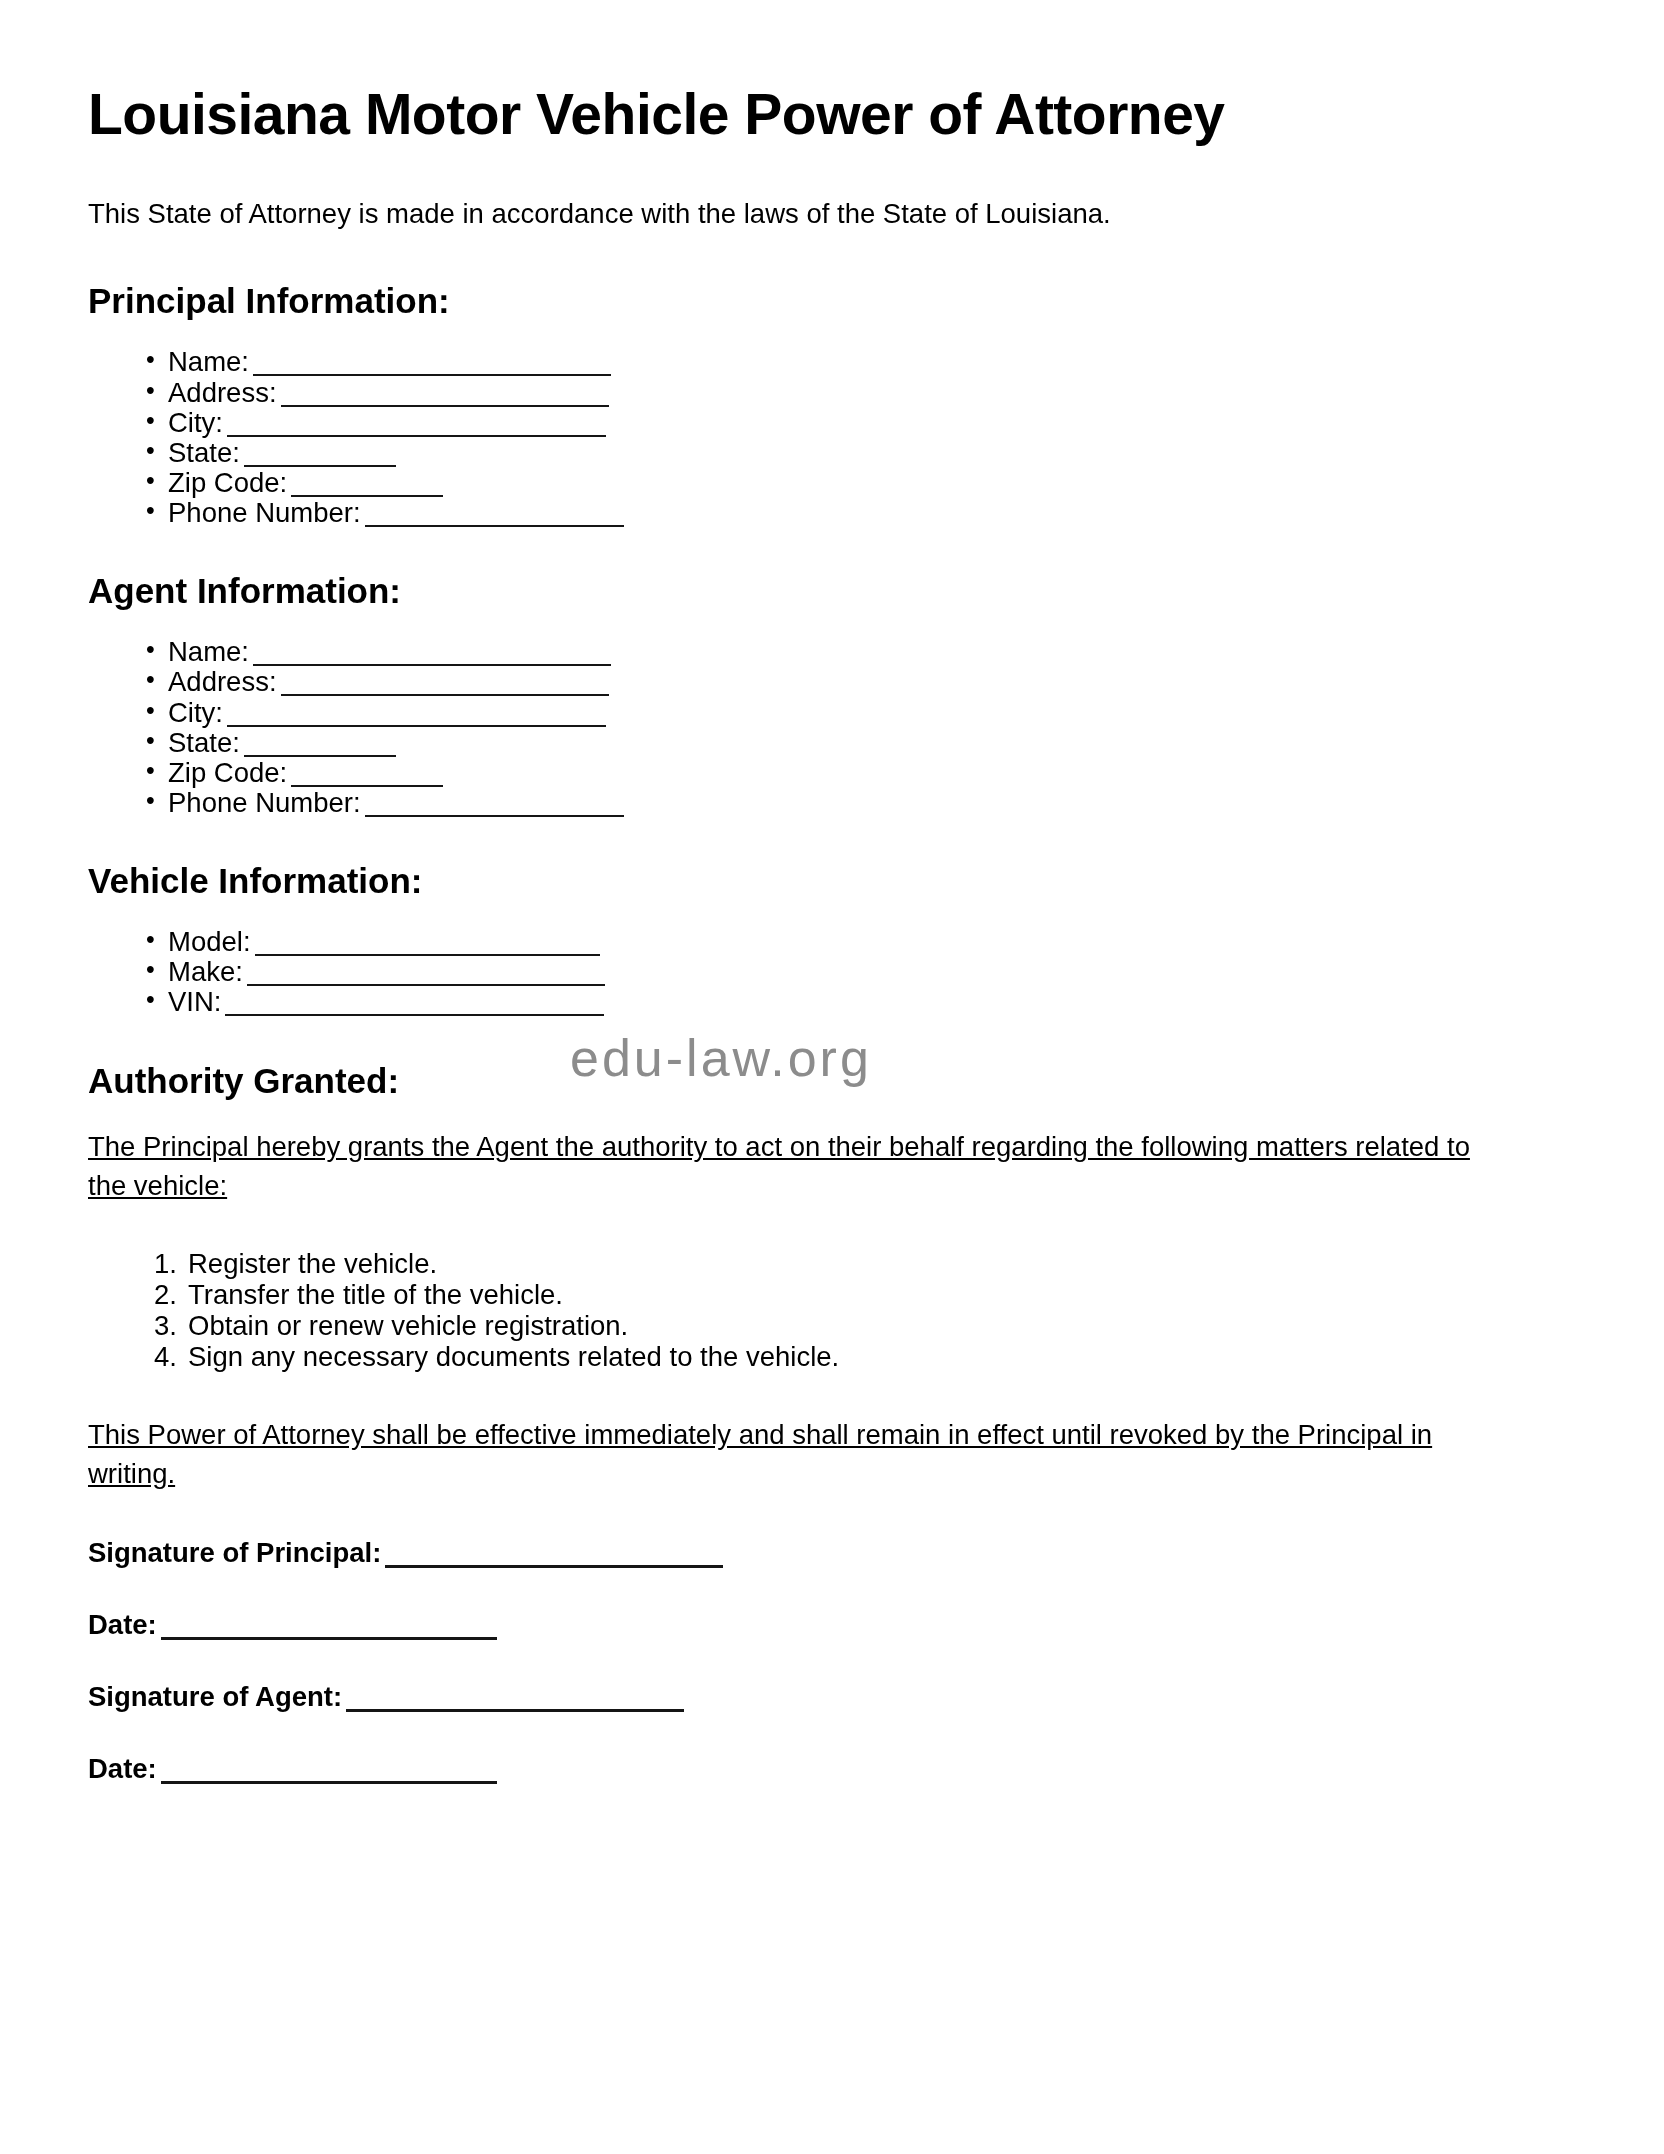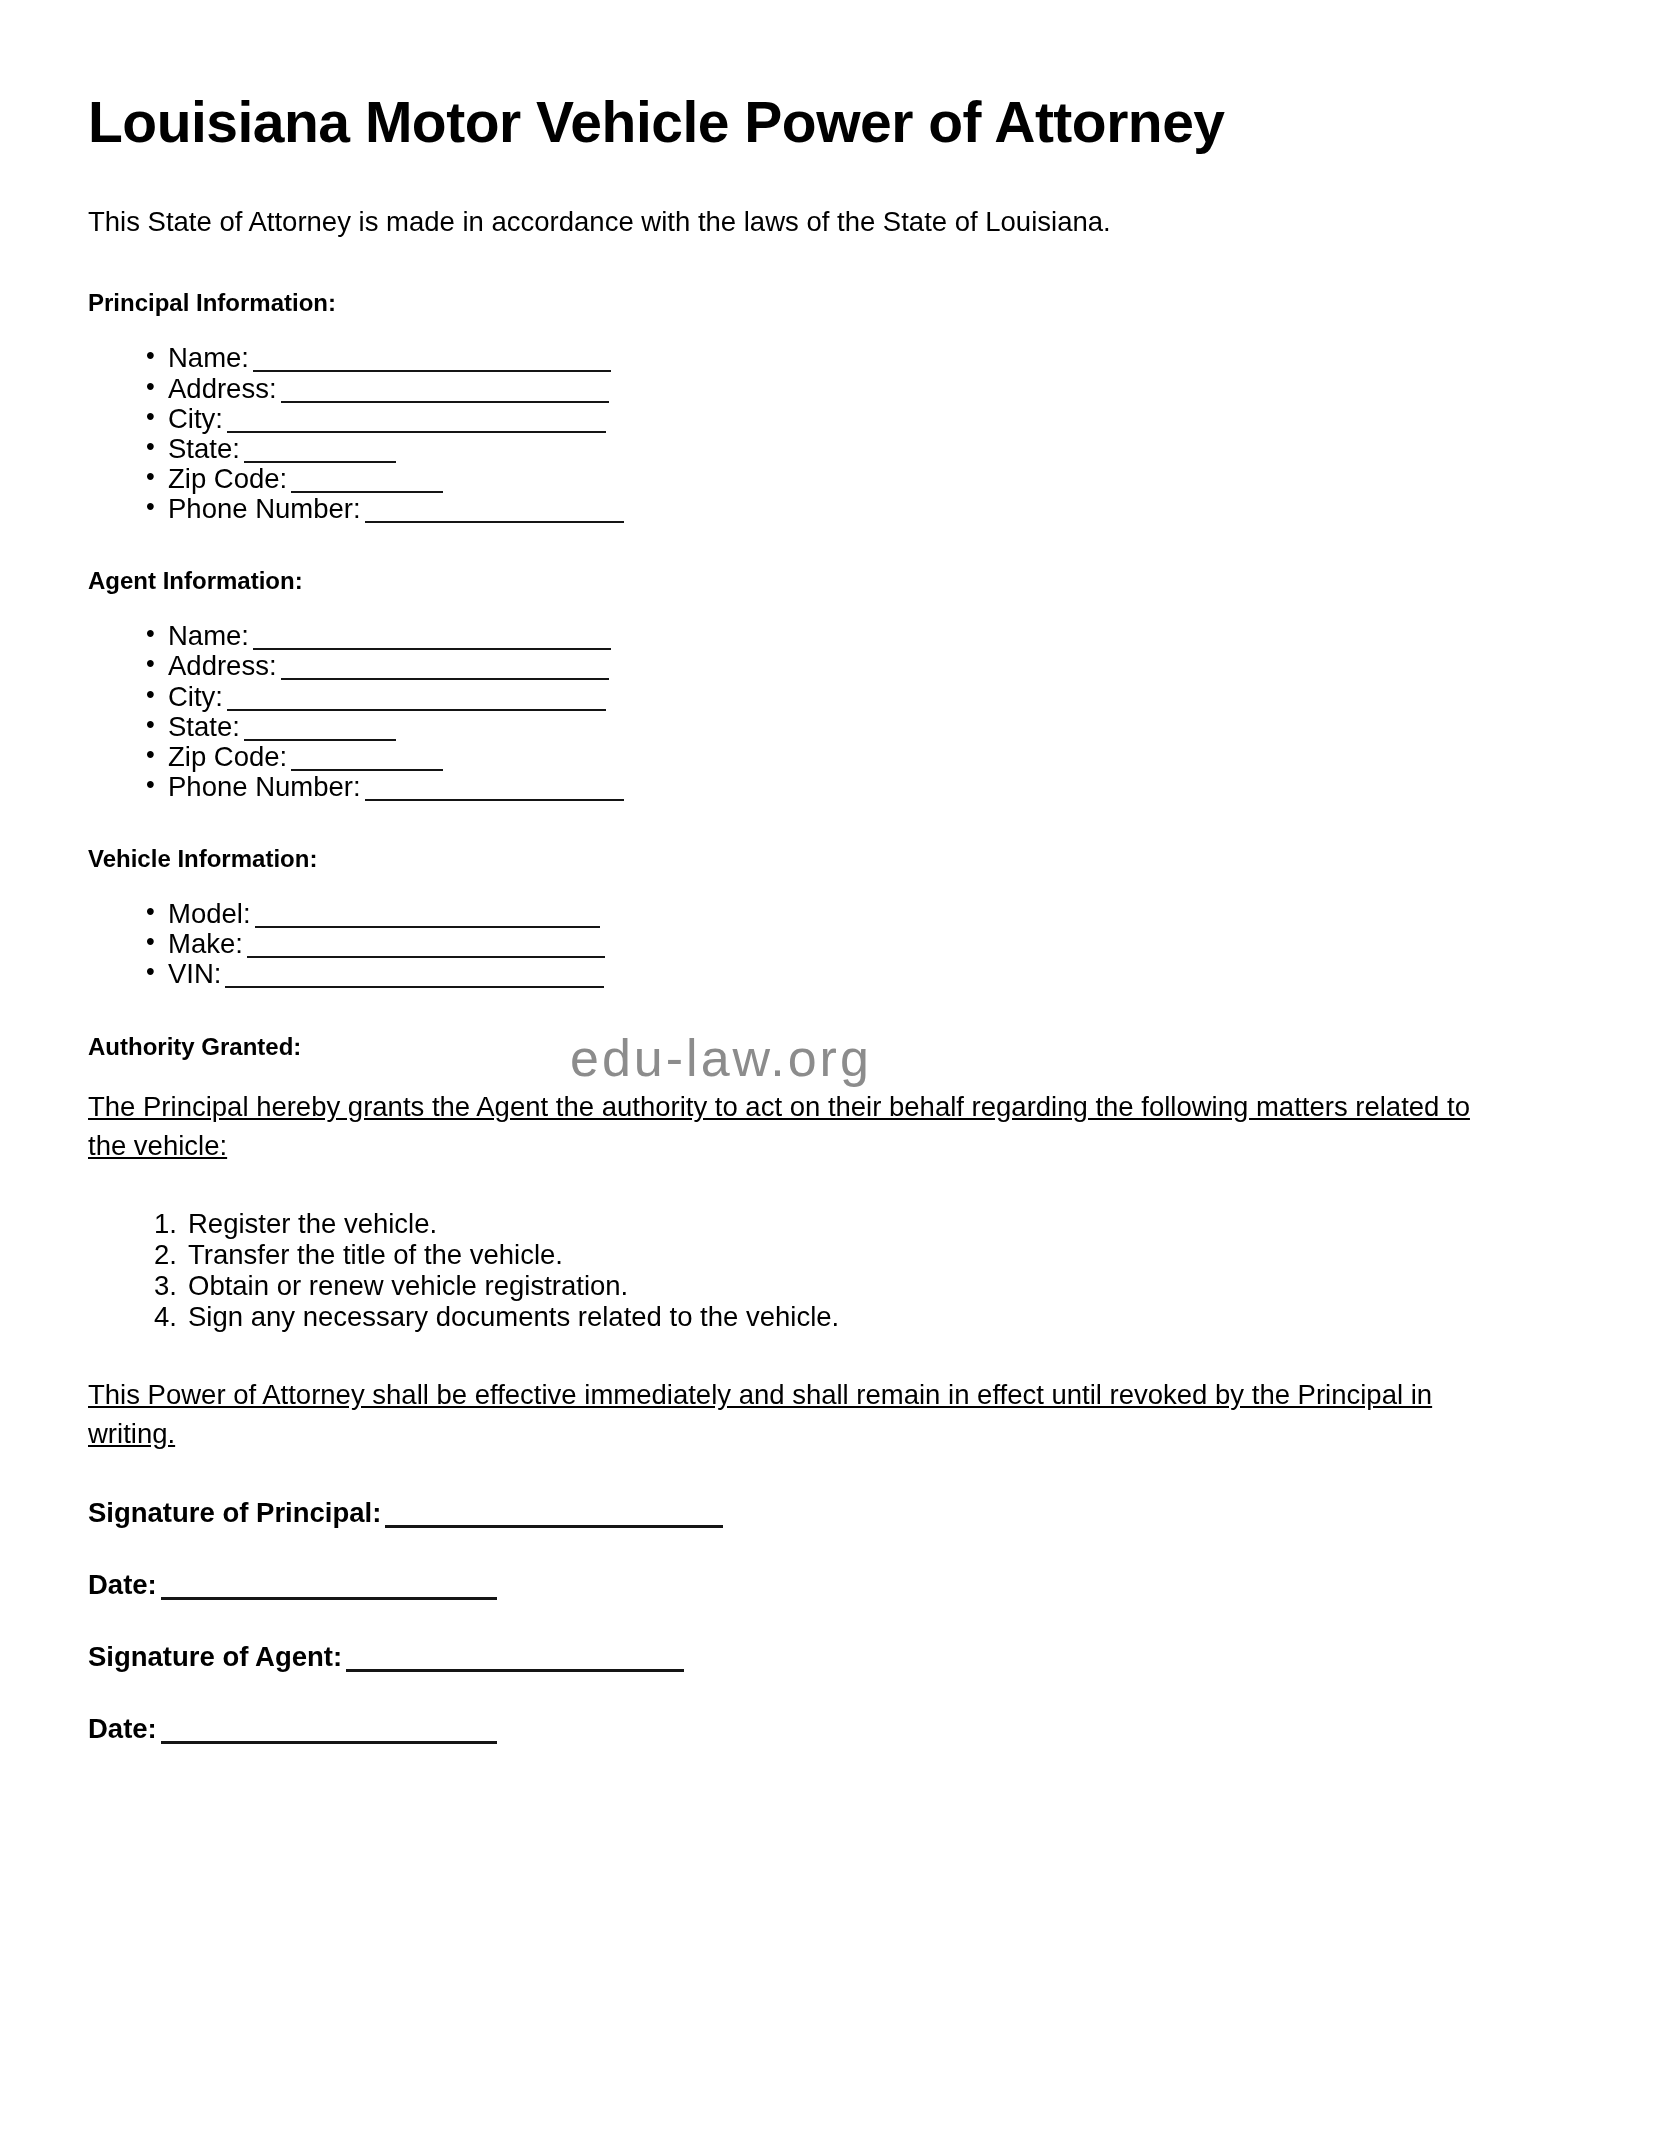--- a/index.html
+++ b/index.html
@@ -20,31 +20,31 @@
     height: 2154px;
     box-sizing: border-box;
     padding: 78px 88px 0 88px;
     overflow: hidden;
   }
   .doc-title {
     font-size: 57px;
     font-weight: bold;
     line-height: 1.13;
     letter-spacing: -0.5px;
-    margin: 12px 0 48px 0;
+    margin: 4px 0 48px 0;
     max-width: 1230px;
   }
   .intro-para {
     font-size: 27.5px;
     line-height: 1.42;
     margin: 0 0 48px 0;
     max-width: 1380px;
   }
   .section-heading {
-    font-size: 24px;
+    font-size: 35px;
     font-weight: bold;
     margin: 0 0 26px 0;
   }
   .field-list {
     list-style: none;
     margin: 12px 0 44px 0;
     padding: 0 0 0 58px;
   }
   .field-list li {
     font-size: 27.5px;

